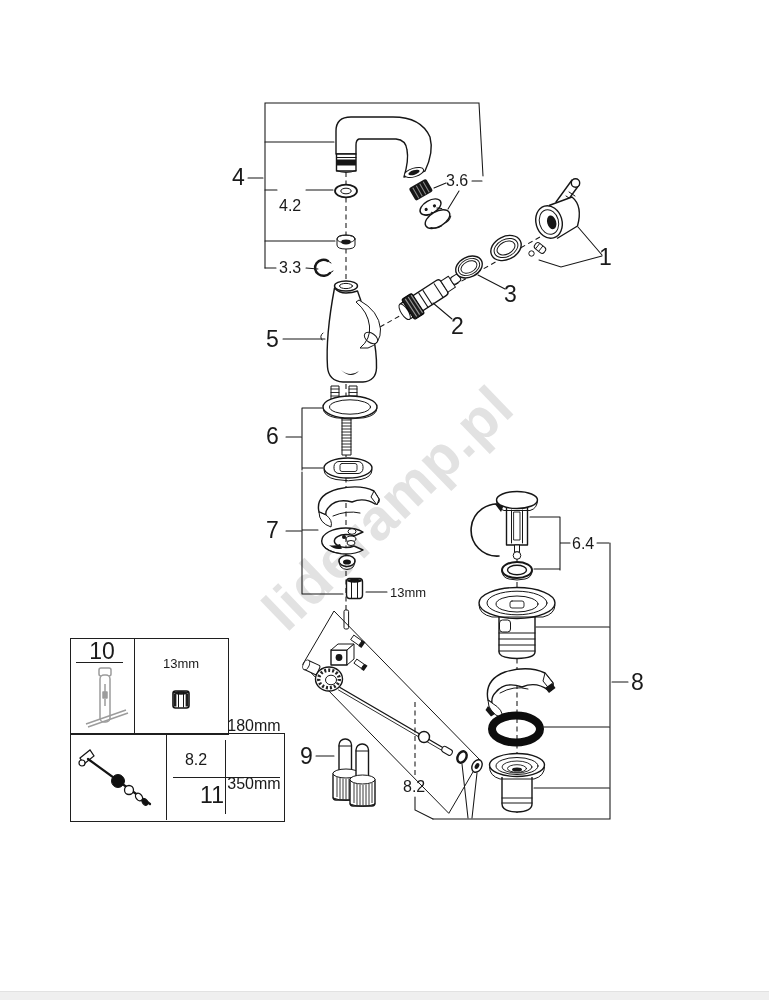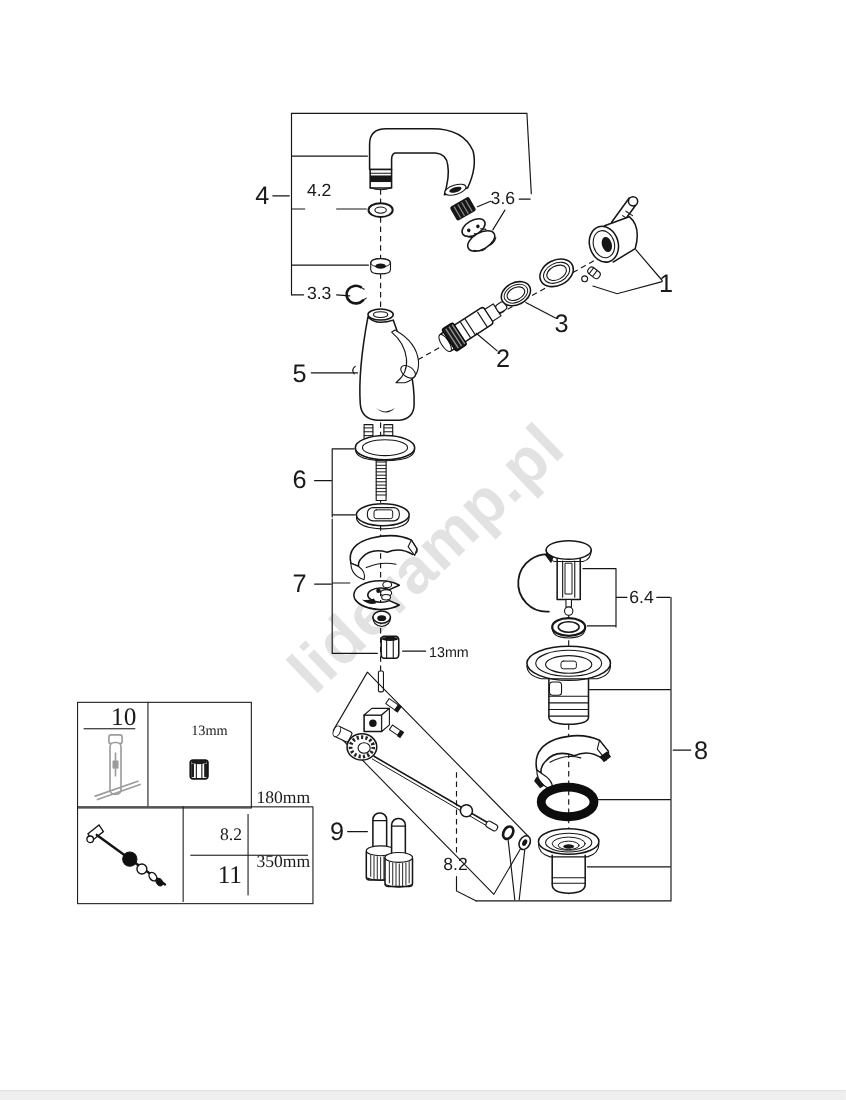--- a/index.html
+++ b/index.html
@@ -12,21 +12,21 @@
   .thin{stroke-width:1;}
   .vthin{stroke-width:.9;}
   .dash{stroke:#161616;stroke-width:1.05;fill:none;stroke-dasharray:5 3.5;}
   .dk{fill:#161616;stroke:none;}
   .lead{stroke:#161616;stroke-width:1.05;fill:none;stroke-linecap:round;}
   
   .lbl{position:absolute;white-space:nowrap;line-height:1;color:#1a1a1a;}
   .lbl-lg{font-size:23px;}
   .lbl-md{font-size:16px;}
   .lbl-sm{font-size:13px;}
-  .ctr{text-align:right;font-family:Liberation Serif, serif;}
+  .ctr{text-align:center;}
   .watermark{position:absolute;left:115px;top:474px;width:545px;text-align:center;
     font-size:58px;font-weight:700;letter-spacing:1px;color:#e2e2e2;
     transform:rotate(-44deg);z-index:1;user-select:none;}
   .legend-box{position:absolute;border:1.6px solid #1f1f1f;background:transparent;}
   .vdiv{position:absolute;width:0;border-left:1.5px solid #1f1f1f;}
   .hdiv{position:absolute;height:0;border-top:1.5px solid #1f1f1f;}
   .underline10{position:absolute;height:0;border-top:1.6px solid #1f1f1f;}
   .bottom-bar{position:absolute;left:0;top:991px;width:769px;height:9px;
     background:#efefef;border-top:1px solid #e2e2e2;}
   .z2{z-index:2;} .z3{z-index:3;}
@@ -286,21 +286,21 @@
       <path class="lead" d="M530,517 H560 M560,517 V570 M534,569 H560 M560,543 H570 M597,543 H609"></path>
       <path class="lead" d="M610,543 V819 H433 M612,682 H628 M536,627 H609 M541,727 H609 M534,788 H609"></path>
       <path class="dash" d="M415,702 V775"></path>
       <path class="lead" d="M415,797 V810 L433,819 M462,764 L468,818 M477,773 L472,818"></path>
       <path class="lead" d="M316,756 H334"></path>
     </g>
   </svg>
 
   <div class="lbl lbl-lg z3" style="left:232px;top:166px">4</div>
   <div class="lbl lbl-md z3" style="left:446px;top:173px">3.6</div>
-  <div class="lbl lbl-md z3" style="left:279px;top:166px">4.2</div>
+  <div class="lbl lbl-md z3" style="left:279px;top:198px">4.2</div>
   <div class="lbl lbl-md z3" style="left:279px;top:260px">3.3</div>
   <div class="lbl lbl-lg z3" style="left:599px;top:246px">1</div>
   <div class="lbl lbl-lg z3" style="left:504px;top:283px">3</div>
   <div class="lbl lbl-lg z3" style="left:451px;top:315px">2</div>
   <div class="lbl lbl-lg z3" style="left:266px;top:328px">5</div>
   <div class="lbl lbl-lg z3" style="left:266px;top:425px">6</div>
   <div class="lbl lbl-lg z3" style="left:266px;top:519px">7</div>
   <div class="lbl lbl-sm z3" style="left:390px;top:586px">13mm</div>
   <div class="lbl lbl-md z3" style="left:572px;top:536px">6.4</div>
   <div class="lbl lbl-lg z3" style="left:631px;top:671px">8</div>
@@ -313,21 +313,21 @@
   <div class="vdiv z3" style="left:166px;top:733px;height:87px"></div>
   <div class="vdiv z3" style="left:225px;top:740px;height:74px"></div>
   <div class="hdiv z3" style="left:173px;top:777px;width:107px"></div>
 
   <div class="lbl lbl-lg ctr z3" style="left:80px;top:640px;width:44px">10</div>
   <div class="underline10 z3" style="left:76px;top:662px;width:47px"></div>
   <div class="lbl lbl-sm ctr z3" style="left:155px;top:657px;width:52px">13mm</div>
 
   <div class="lbl lbl-md ctr z3" style="left:172px;top:752px;width:48px">8.2</div>
   <div class="lbl lbl-md ctr z3" style="left:226px;top:718px;width:56px">180mm</div>
-  <div class="lbl lbl-lg ctr z3" style="left:172px;top:784px;width:48px">11</div>
+  <div class="lbl lbl-lg ctr z3" style="left:188px;top:784px;width:48px">11</div>
   <div class="lbl lbl-md ctr z3" style="left:226px;top:776px;width:56px">350mm</div>
 
   <svg class="z3" style="left:82px;top:666px" width="50" height="64" viewBox="0 0 50 64">
     <g fill="none" stroke="#9c9c9c" stroke-width="1.5" stroke-linejoin="round">
       <rect x="17" y="2" width="12" height="8" rx="2"></rect>
       <rect x="18" y="9" width="10" height="47" rx="4" fill="#fff"></rect>
       <line x1="23" y1="18" x2="23" y2="28"></line>
       <rect x="21" y="26" width="4" height="6" fill="#9c9c9c"></rect>
       <line x1="23" y1="33" x2="23" y2="40"></line>
       <path d="M4,58 L44,44 M6,61 L46,47"></path>

